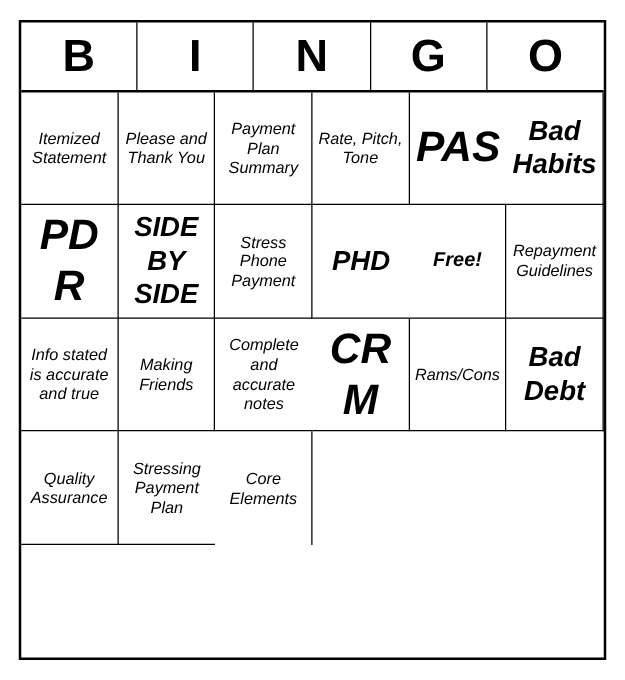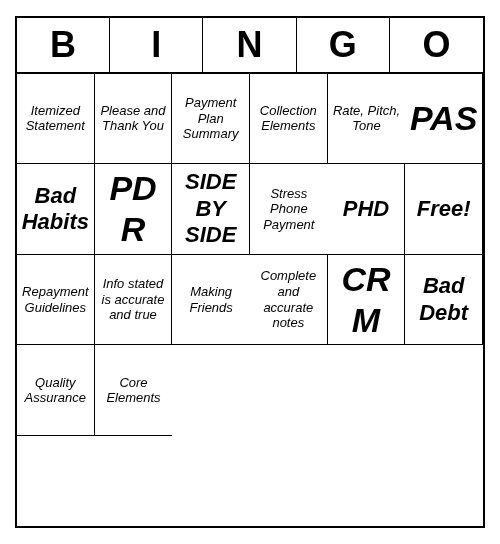--- a/index.html
+++ b/index.html
@@ -61,50 +61,51 @@
     }
     .bingo-cell.large-text {
       font-size: 22px;
       font-weight: bold;
     }
     .bingo-cell.xlarge-text {
       font-size: 34px;
       font-weight: bold;
     }
     .bingo-cell.free {
-      font-size: 22px;
+      font-size: 16px;
       font-weight: bold;
     }
   </style>
 </head>
 <body>
 
 <div class="bingo-card">
   <div class="bingo-header">
   <div class="bingo-header-cell">B</div>
       <div class="bingo-header-cell">I</div>
       <div class="bingo-header-cell">N</div>
       <div class="bingo-header-cell">G</div>
       <div class="bingo-header-cell">O</div>
     </div>
   <div class="bingo-grid">
   <div class="bingo-cell">Itemized Statement</div>
       <div class="bingo-cell">Please and Thank You</div>
       <div class="bingo-cell">Payment Plan Summary</div>
-      <div class="bingo-cell">Collection Elements</div>
       <div class="bingo-cell">Rate, Pitch, Tone</div>
       <div class="bingo-cell xlarge-text">PAS</div>
       <div class="bingo-cell large-text">Bad Habits</div>
       <div class="bingo-cell xlarge-text">PDR</div>
       <div class="bingo-cell large-text">SIDE BY SIDE</div>
       <div class="bingo-cell">Stress Phone Payment</div>
       <div class="bingo-cell large-text">PHD</div>
       <div class="bingo-cell free">Free!</div>
       <div class="bingo-cell">Repayment Guidelines</div>
       <div class="bingo-cell">Info stated is accurate and true</div>
       <div class="bingo-cell">Making Friends</div>
       <div class="bingo-cell">Complete and accurate notes</div>
       <div class="bingo-cell xlarge-text">CRM</div>
+      <div class="bingo-cell">Rams/Cons</div>
       <div class="bingo-cell large-text">Bad Debt</div>
       <div class="bingo-cell">Quality Assurance</div>
+      <div class="bingo-cell">Stressing Payment Plan</div>
       <div class="bingo-cell">Core Elements</div>
     </div>
 </div>
 
 </body></html>

